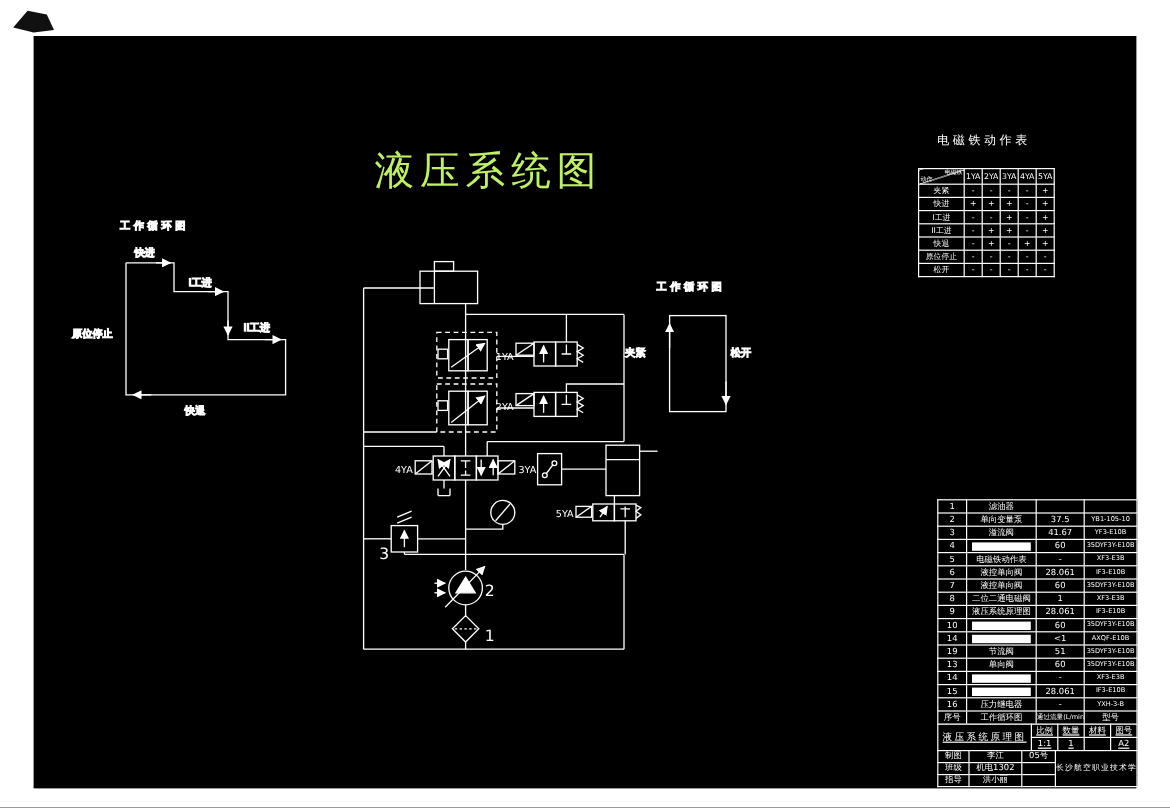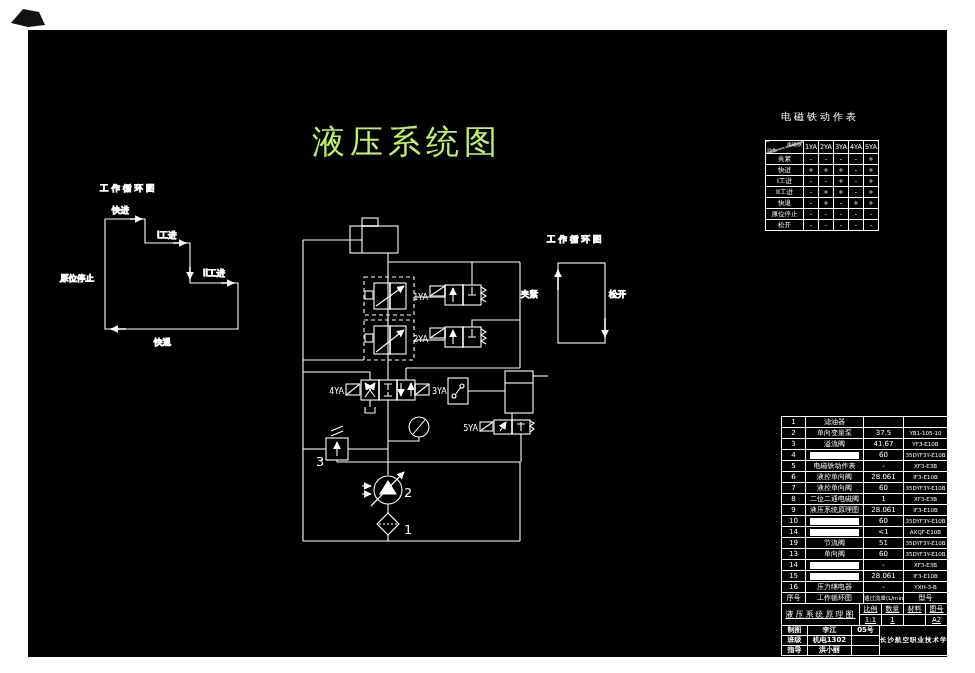--- a/index.html
+++ b/index.html
@@ -19,21 +19,21 @@
   #solenoid-table td.corner{position:relative;height:12px;
       background:linear-gradient(to bottom right,transparent 48%,#fff 48%,#fff 52%,transparent 52%);}
   #solenoid-table td.corner .c-top{position:absolute;right:1px;top:0;font-size:5px;line-height:6px;}
   #solenoid-table td.corner .c-bot{position:absolute;left:1px;bottom:0;font-size:5px;line-height:6px;}
   #parts-table{left:753px;top:386px;width:166px;}
   #parts-table td.model{font-size:5.5px;}
   #parts-table td.flowh{font-size:5.5px;}
   .redact{display:block;width:85%;height:7px;background:#fff;margin:1px auto;}
   #scale-table{left:753px;top:573px;width:166px;text-decoration:underline;}
   #sig-table{left:753px;top:595px;width:166px;}
-  #sig-table td{height:9px;font-weight:bold;}
+  #sig-table td{height:9px;}
   #sig-table td.school{font-size:6.5px;letter-spacing:1px;}
   #scale-table td.dname{font-size:8px;letter-spacing:2px;}
   svg text{fill:#fff;}
   .lbl{font-size:8px;}
   .num{font-size:13px;}
   .cyc{font-size:8.5px;}
 </style>
 </head>
 <body>
 

